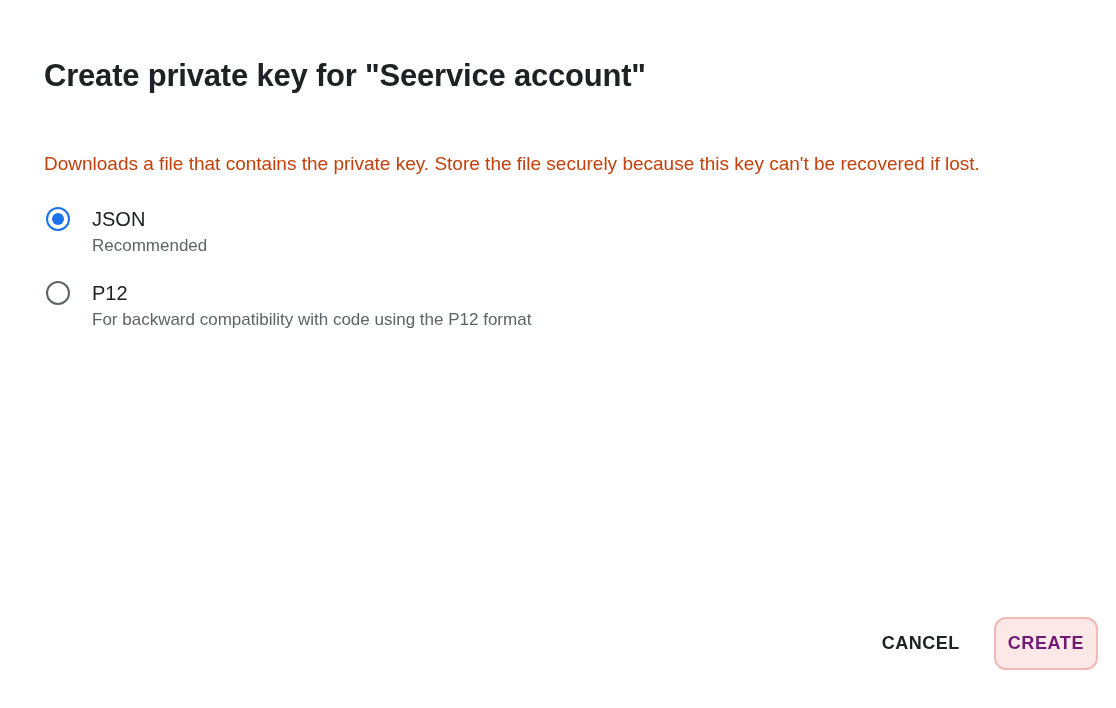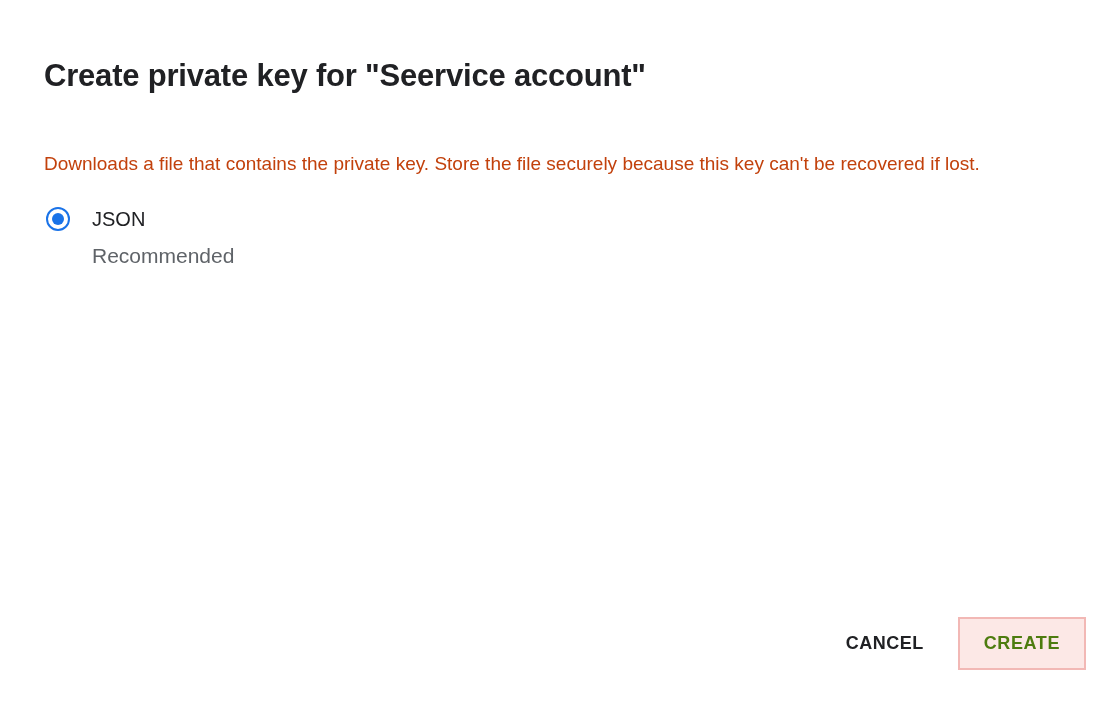--- a/index.html
+++ b/index.html
@@ -77,57 +77,56 @@
     background: #1a73e8;
   }
   .radio-label {
     margin-left: 22px;
     font-size: 20px;
     line-height: 24px;
     color: #202124;
   }
   .radio-help {
     margin-left: 48px;
-    margin-top: 10px;
-    font-size: 21px;
+    font-size: 17px;
     line-height: 22px;
     color: #5f6368;
   }
   .radio-block + .radio-block {
     margin-top: 20px;
   }
   .actions {
     position: absolute;
-    right: 30px;
+    right: 18px;
     bottom: 38px;
     display: flex;
     align-items: center;
     gap: 16px;
   }
   .btn-text {
     background: none;
     border: none;
     font-family: "Liberation Sans", sans-serif;
     font-size: 18px;
     font-weight: bold;
     letter-spacing: 0.5px;
     color: #202124;
     padding: 12px 18px;
     cursor: pointer;
   }
   .btn-primary {
     background: #fce8e6;
     border: 2px solid #f2b8b5;
-    border-radius: 0;
+    border-radius: 12px;
     font-family: "Liberation Sans", sans-serif;
     font-size: 18px;
     font-weight: bold;
     letter-spacing: 0.6px;
-    color: #4d7c0f;
-    padding: 14px 24px;
+    color: #701a75;
+    padding: 14px 12px;
     cursor: pointer;
   }
 </style>
 </head>
 <body>
 
 <div class="dialog">
 
   <h1 class="dialog-title">Create private key for "Seervice account"</h1>
 
@@ -137,20 +136,27 @@
   <div class="radio-group">
 
     <div class="radio-block">
       <div class="radio-row">
         <span class="radio checked"></span>
         <span class="radio-label">JSON</span>
       </div>
       <div class="radio-help">Recommended</div>
     </div>
 
+    <div class="radio-block">
+      <div class="radio-row">
+        <span class="radio"></span>
+        <span class="radio-label">P12</span>
+      </div>
+      <div class="radio-help">For backward compatibility with code using the P12 format</div>
+    </div>
 
   </div>
 
   <div class="actions">
     <button class="btn-text">CANCEL</button>
     <button class="btn-primary">CREATE</button>
   </div>
 
 </div>
 

